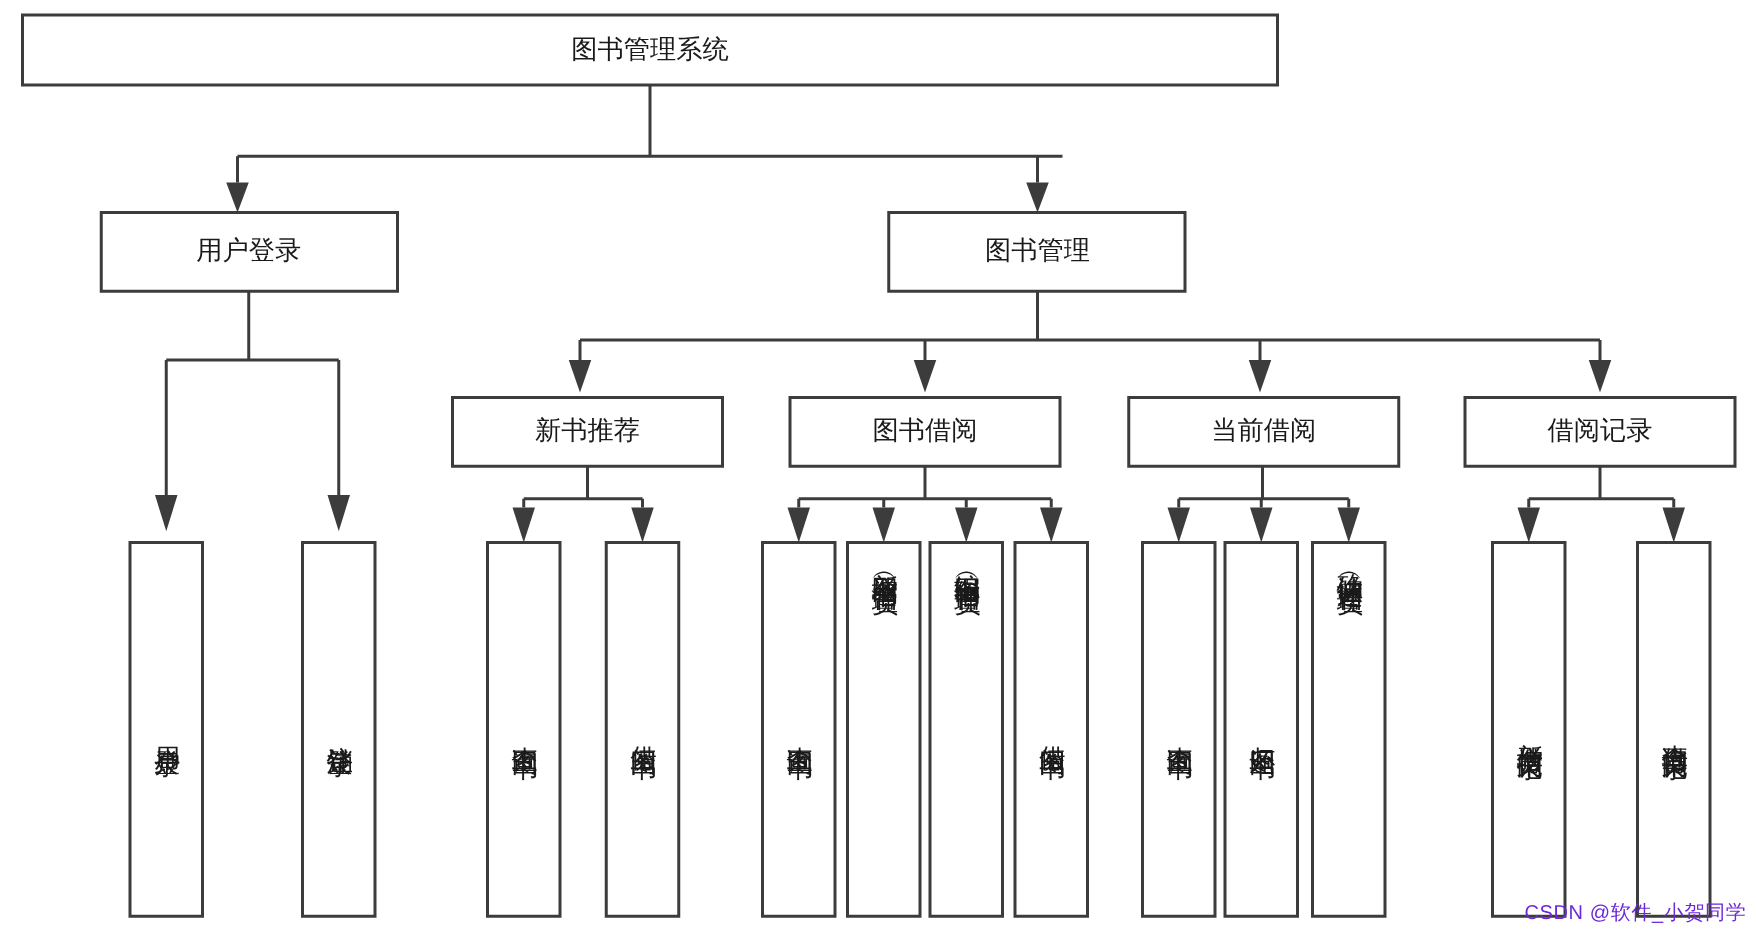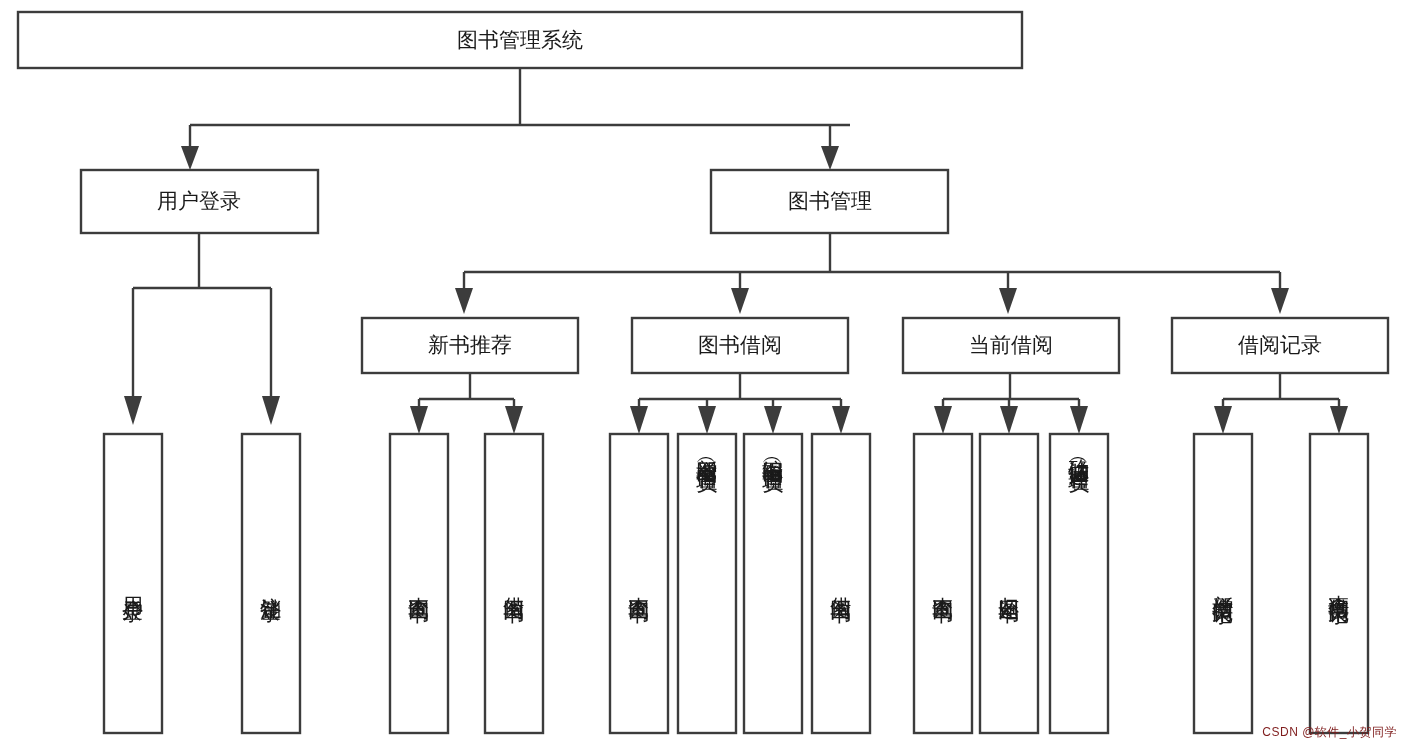--- a/index.html
+++ b/index.html
@@ -58,22 +58,22 @@
     letter-spacing: 2px;
     color: #1a1a1a;
     white-space: nowrap;
     text-align: center;
   }
   .watermark {
     position: absolute;
     right: 8px;
     bottom: 6px;
     font-family: "Liberation Sans", sans-serif;
-    font-size: 12px;
-    color: #7f1d1d;
+    font-size: 16px;
+    color: #6d28d9;
     letter-spacing: 0.5px;
     user-select: none;
   }
 </style>
 </head>
 <body>
 
 <svg id="diagram" viewBox="0 0 1405 747">
 
   <g>

